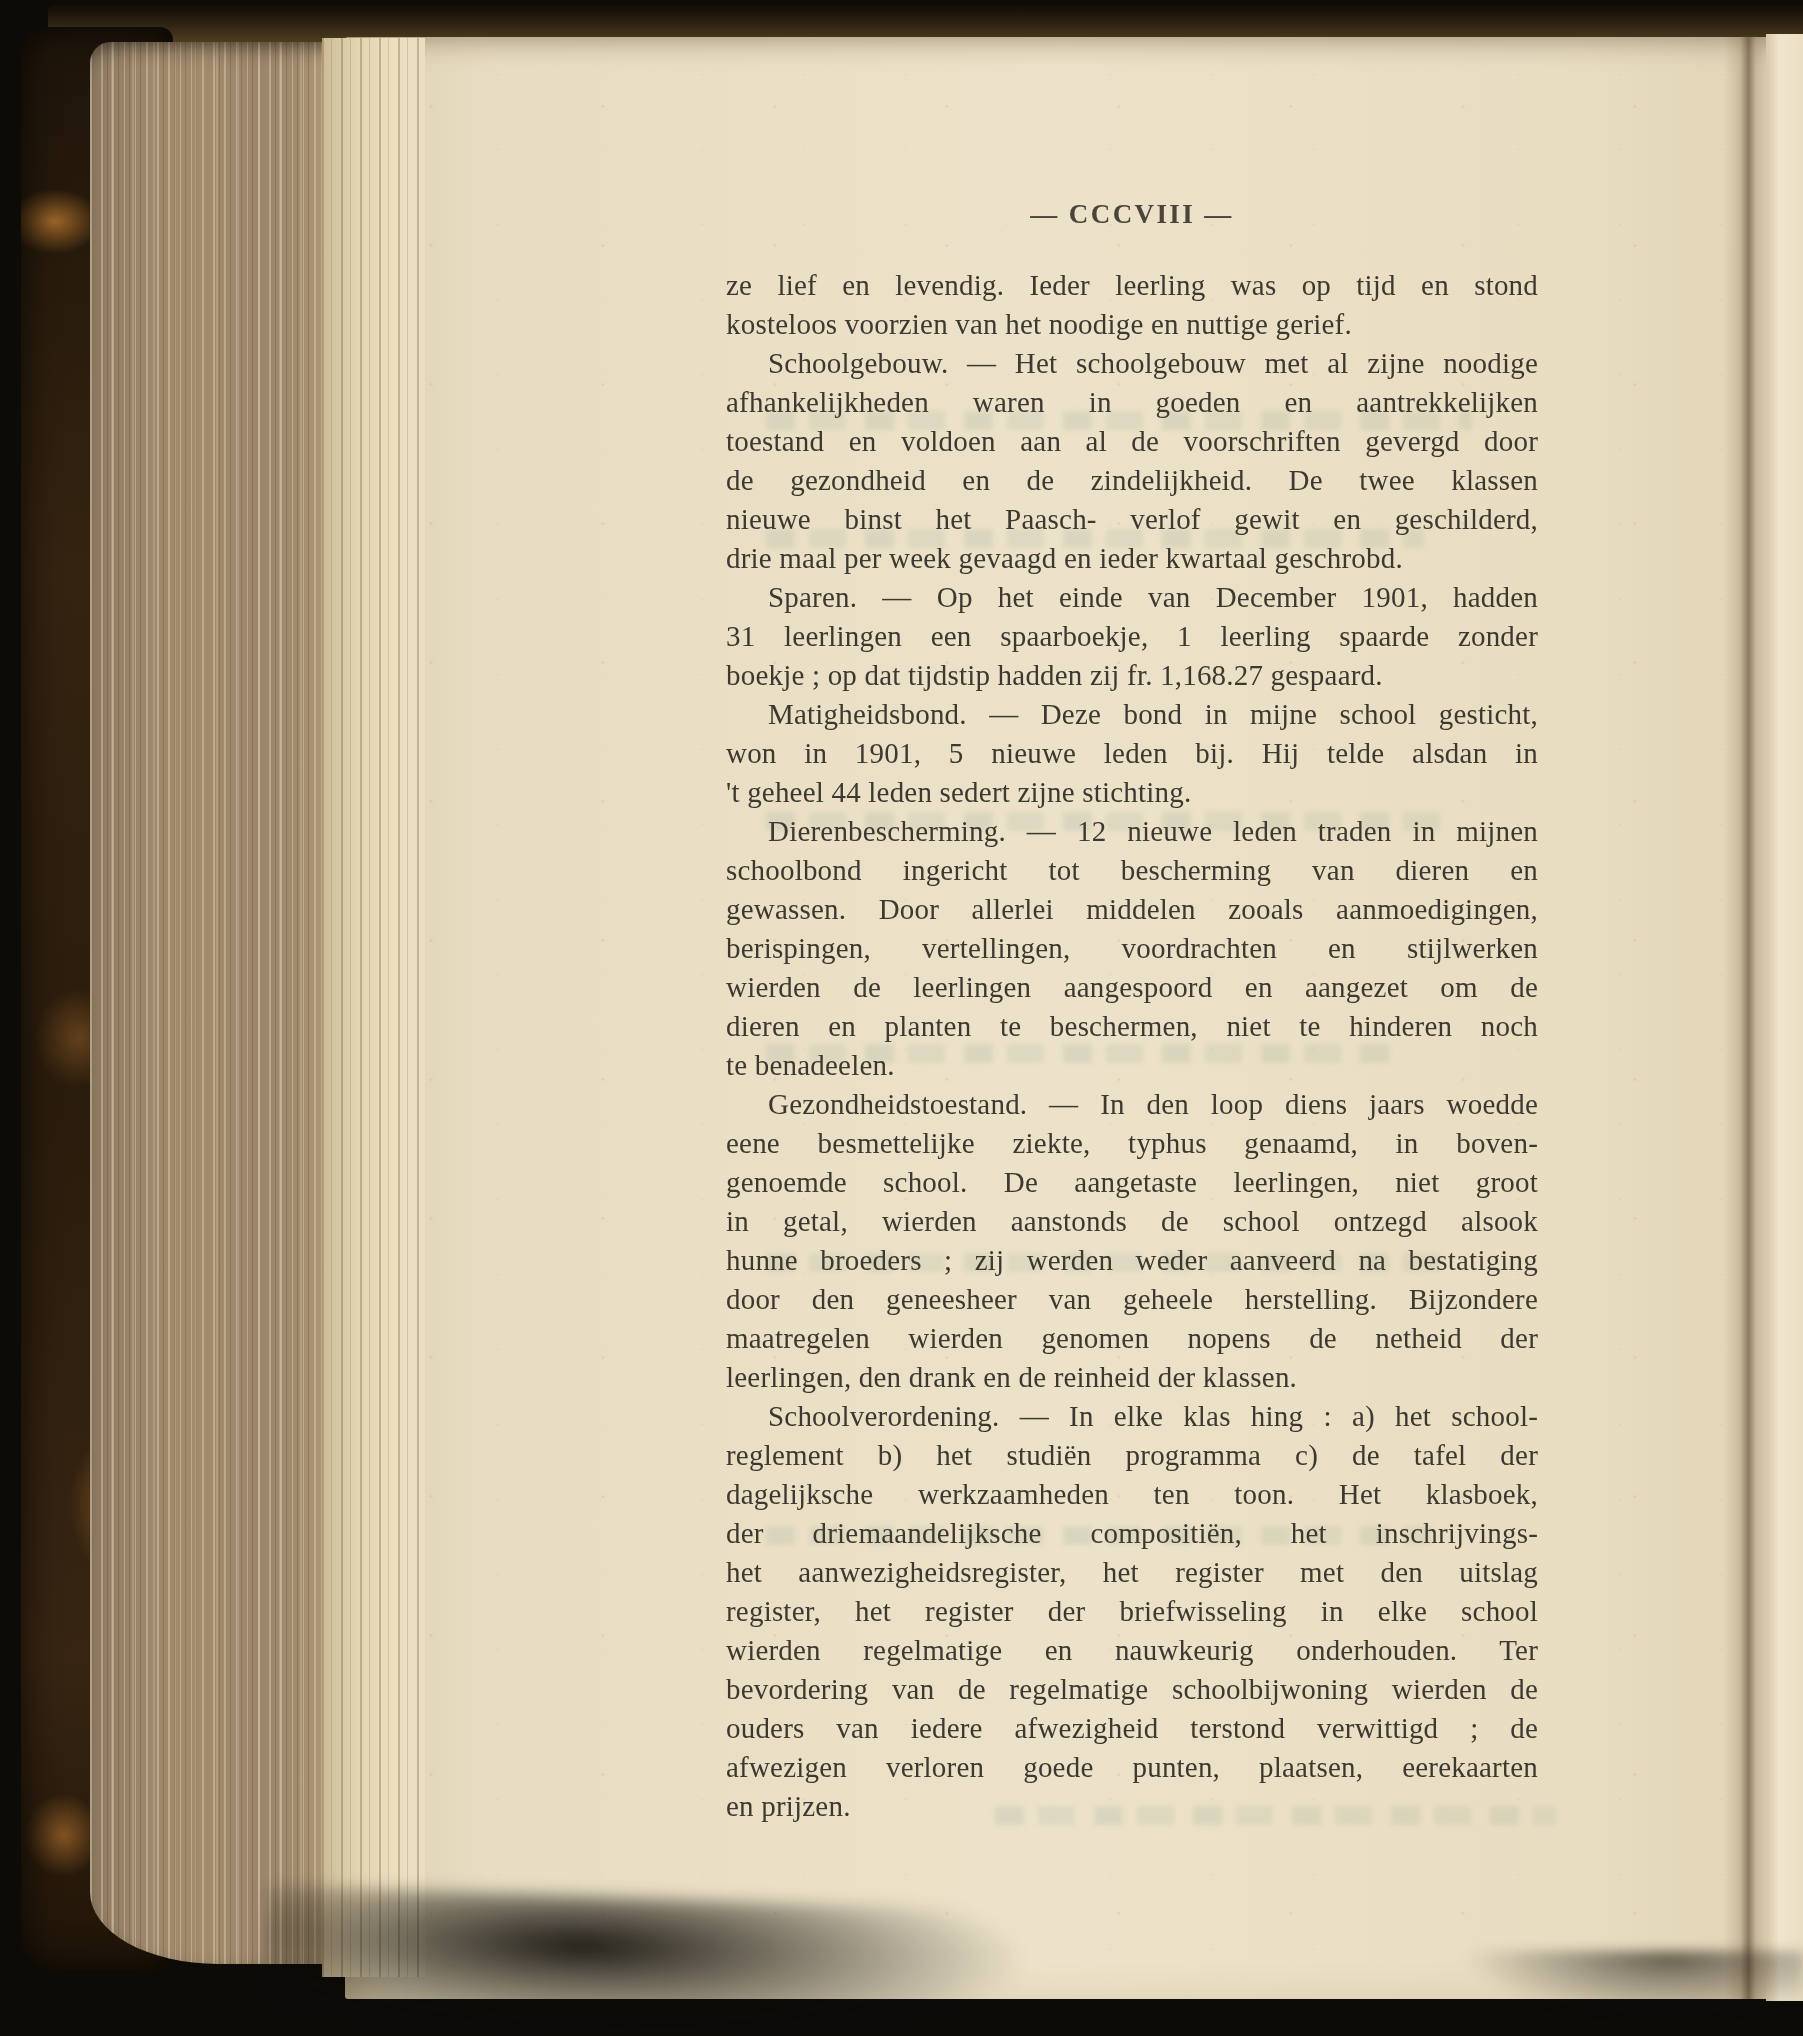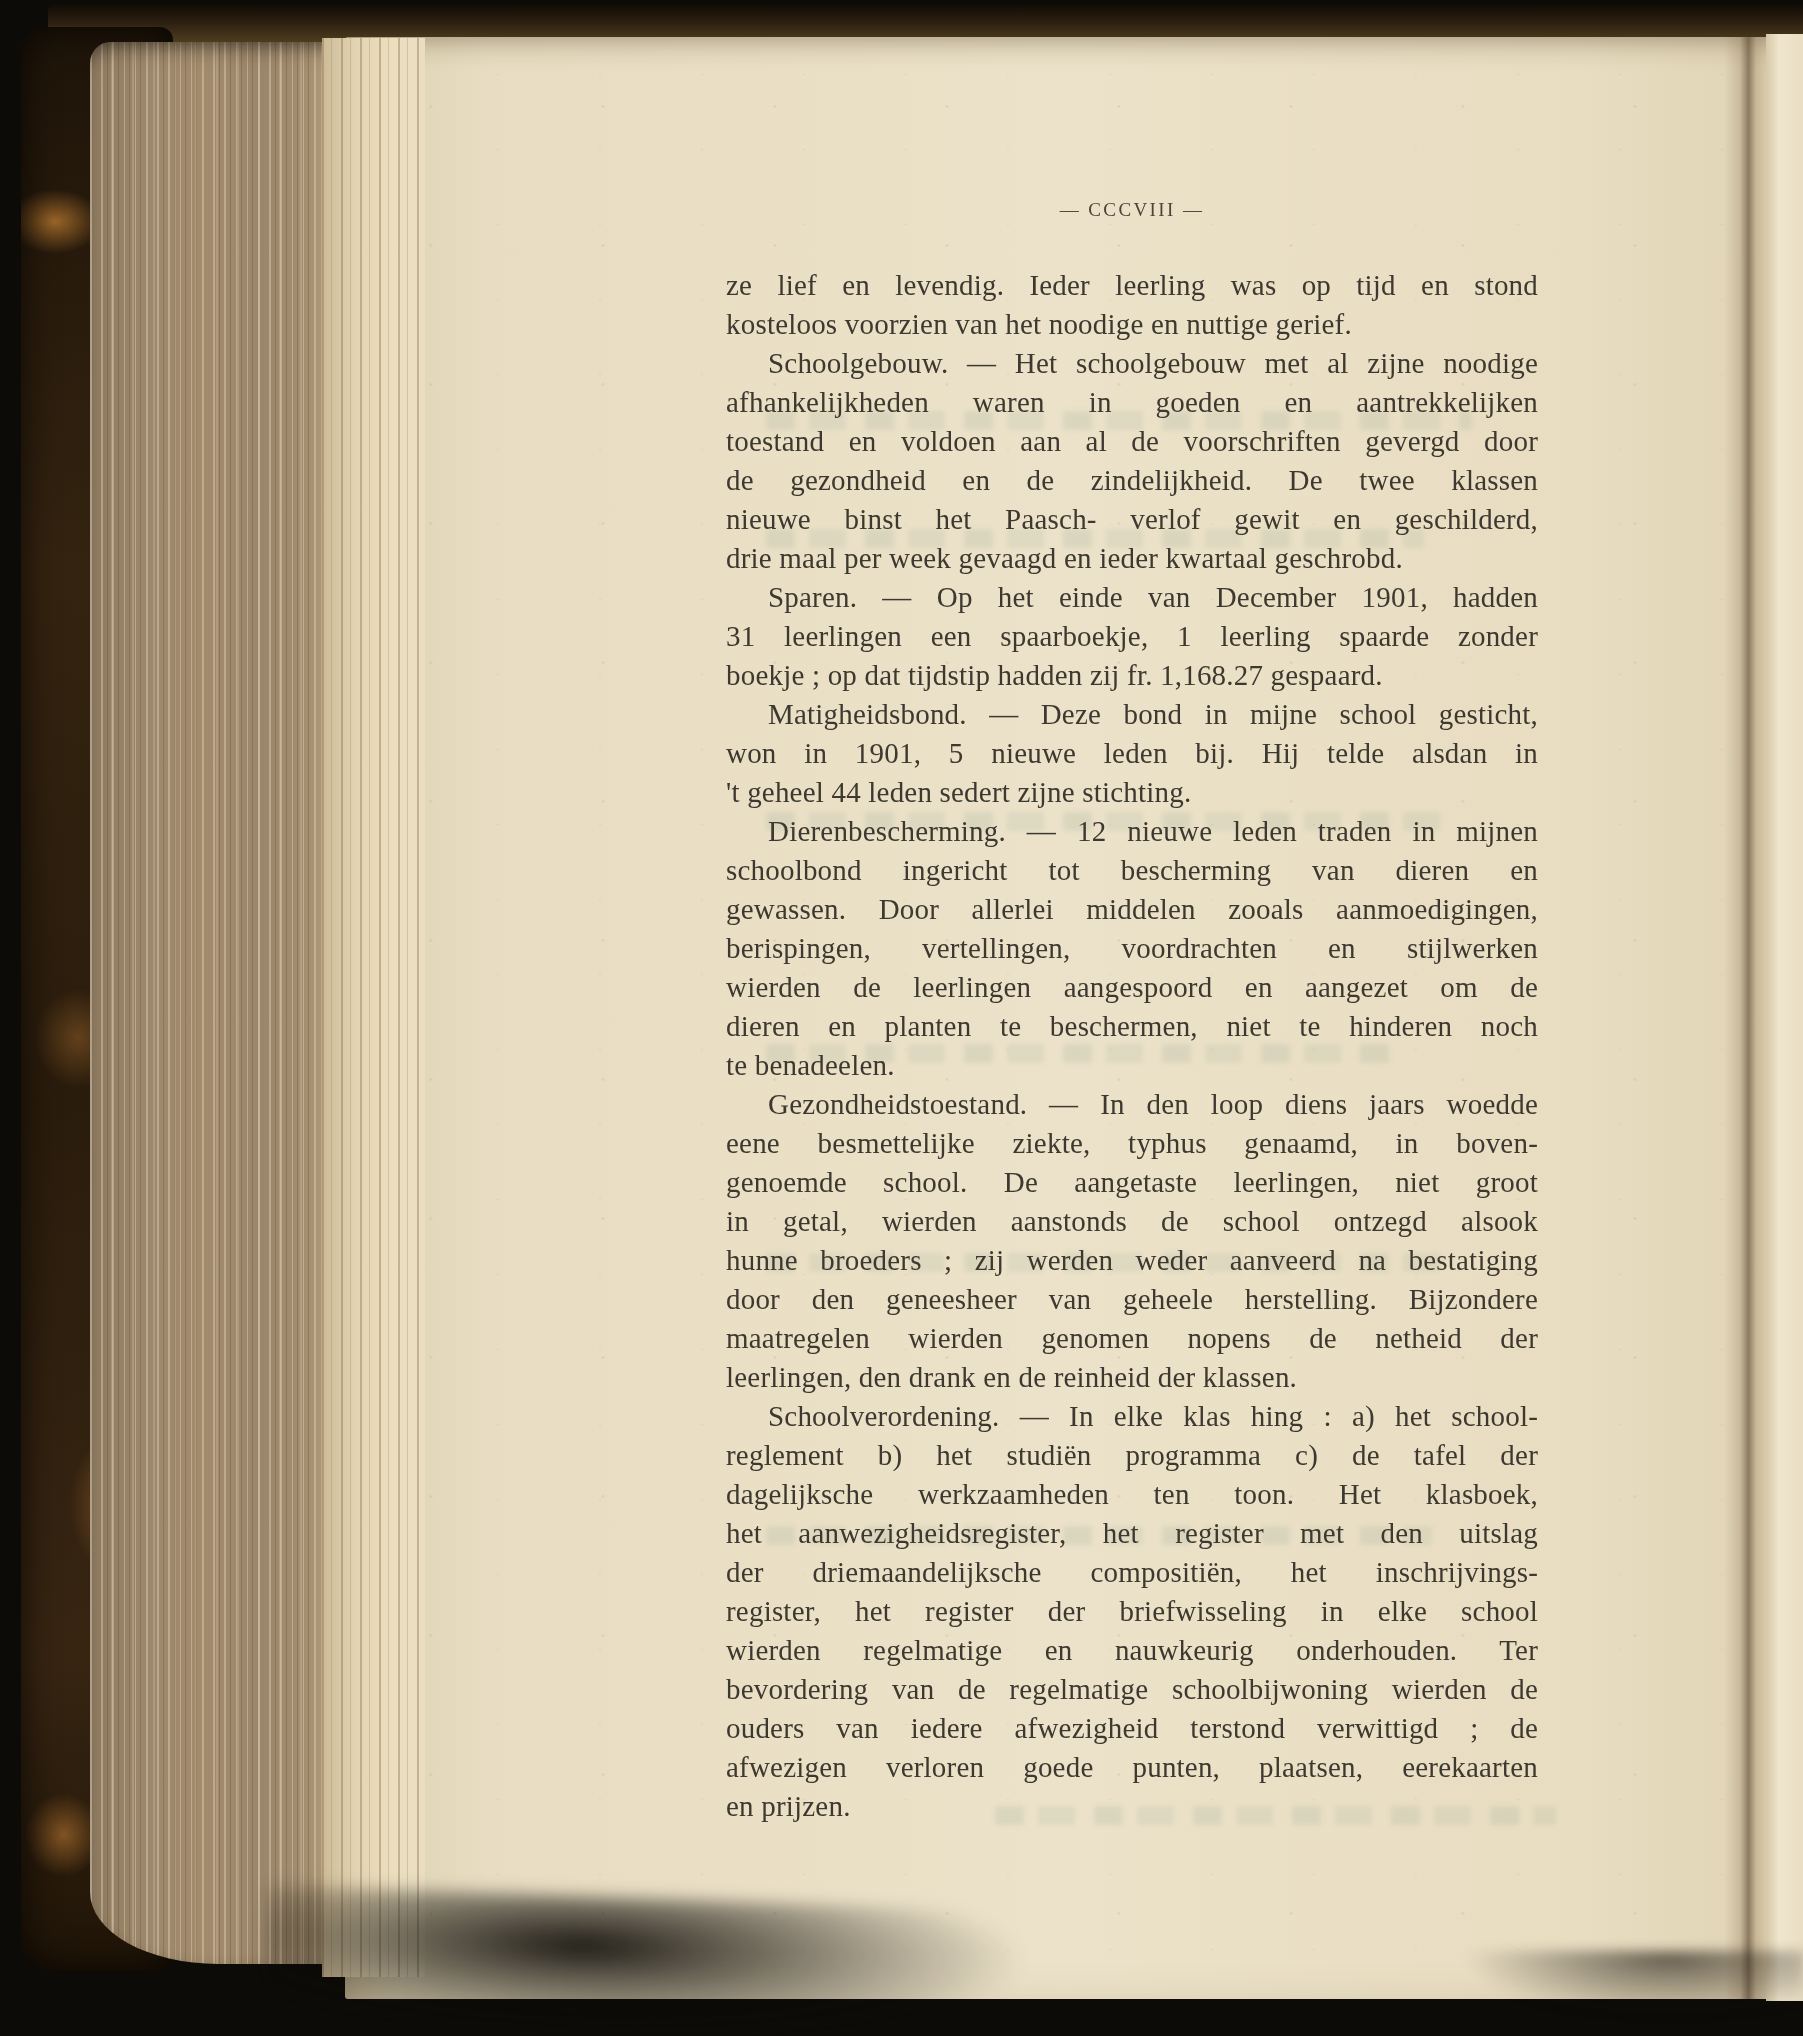--- a/index.html
+++ b/index.html
@@ -72,21 +72,21 @@
   .g1{left:766px;top:411px;width:706px;}
   .g2{left:766px;top:529px;width:658px;}
   .g3{left:766px;top:812px;width:690px;}
   .g4{left:766px;top:1044px;width:626px;}
   .g5{left:766px;top:1253px;width:690px;}
   .g6{left:766px;top:1526px;width:666px;}
   .g7{left:995px;top:1806px;width:561px;}
 
   
   .page-number{position:absolute;left:726px;top:199px;width:812px;text-align:center;
-    font-size:19px;letter-spacing:2.4px;color:#4a443a;}
+    font-size:27px;letter-spacing:2.4px;color:#4a443a;font-weight:bold;}
   .text-block{position:absolute;left:726px;top:266px;width:812px;
     font-size:29px;line-height:39px;color:#3e3930;letter-spacing:0.2px;}
   .line{text-align:justify;text-align-last:justify;}
   .line.end{text-align-last:left;}
   .line.indent{text-indent:42px;}
   .it{}
 </style>
 </head>
 <body>
 
@@ -134,22 +134,22 @@
       <div class="line"><span>eene besmettelijke ziekte, typhus genaamd, in boven-</span></div>
       <div class="line"><span>genoemde school. De aangetaste leerlingen, niet groot</span></div>
       <div class="line"><span>in getal, wierden aanstonds de school ontzegd alsook</span></div>
       <div class="line"><span>hunne broeders ; zij werden weder aanveerd na bestatiging</span></div>
       <div class="line"><span>door den geneesheer van geheele herstelling. Bijzondere</span></div>
       <div class="line"><span>maatregelen wierden genomen nopens de netheid der</span></div>
       <div class="line end"><span>leerlingen, den drank en de reinheid der klassen.</span></div>
       <div class="line indent"><span class="it">Schoolverordening</span><span>. — In elke klas hing : </span><span class="it">a</span><span>) het school-</span></div>
       <div class="line"><span>reglement </span><span class="it">b</span><span>) het studiën programma </span><span class="it">c</span><span>) de tafel der</span></div>
       <div class="line"><span>dagelijksche werkzaamheden ten toon. Het klasboek,</span></div>
+      <div class="line"><span>der driemaandelijksche compositiën, het inschrijvings-</span></div>
       <div class="line"><span>het aanwezigheidsregister, het register met den uitslag</span></div>
-      <div class="line"><span>der driemaandelijksche compositiën, het inschrijvings-</span></div>
       <div class="line"><span>register, het register der briefwisseling in elke school</span></div>
       <div class="line"><span>wierden regelmatige en nauwkeurig onderhouden. Ter</span></div>
       <div class="line"><span>bevordering van de regelmatige schoolbijwoning wierden de</span></div>
       <div class="line"><span>ouders van iedere afwezigheid terstond verwittigd ; de</span></div>
       <div class="line"><span>afwezigen verloren goede punten, plaatsen, eerekaarten</span></div>
       <div class="line end"><span>en prijzen.</span></div>
     </div>
 
   <div class="stack-shadow"></div>
   <div class="fold-shadow"></div>

